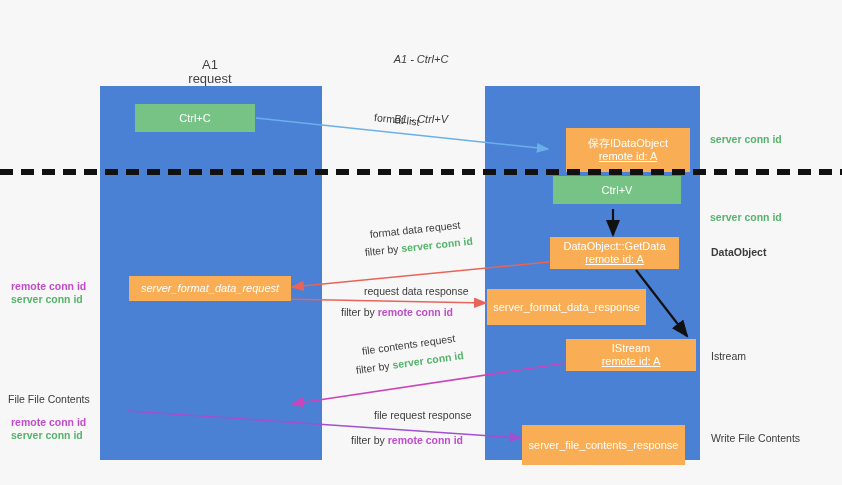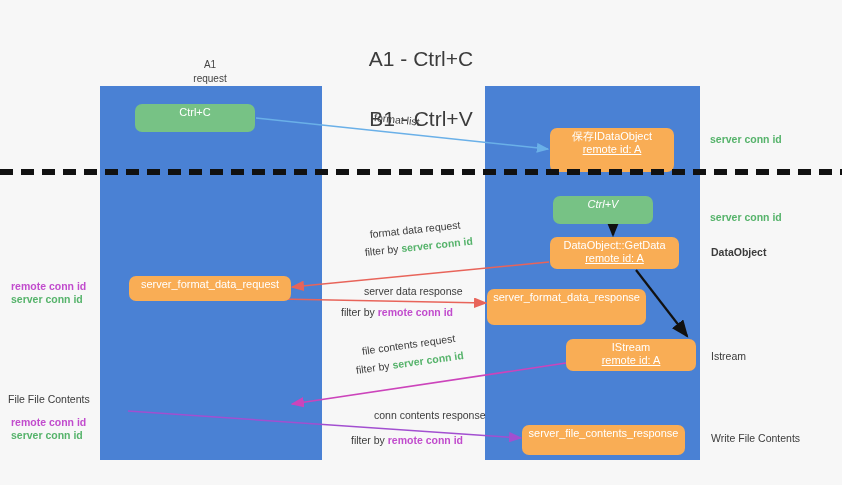--- a/index.html
+++ b/index.html
@@ -25,54 +25,55 @@
     width: 842px;
     height: 485px;
     pointer-events: none;
   }
   
   .title {
     position: absolute;
     left: 0; right: 0;
     top: 9px;
     text-align: center;
-    font-size: 21px;
+    font-size: 11px;
     line-height: 20px;
     color: #3c3c3c;
     white-space: pre;
+    font-style: italic;
   }
   
   .col-head {
     position: absolute;
     text-align: center;
-    font-size: 10px;
+    font-size: 13px;
     line-height: 14px;
     color: #444;
   }
   .col-head .sub { display: block; }
   
   .lane {
     position: absolute;
     background: #4a81d4;
   }
   #lane-a1 { left: 100px; top: 86px; width: 222px; height: 374px; }
   #lane-b1 { left: 485px; top: 86px; width: 215px; height: 374px; }
   
   .box {
     position: absolute;
     box-sizing: border-box;
     display: flex;
     flex-direction: column;
     align-items: center;
+    justify-content: center;
     text-align: center;
     color: #ffffff;
     font-size: 11px;
     line-height: 13px;
     padding: 2px 4px;
-    border-radius: 7px;
   }
   .box.green { background: #77c285; }
   .box.orange { background: #f9ad55; }
   .box .l2 { display: block; text-decoration: underline; }
   
   .divider {
     position: absolute;
     left: 0;
     top: 169px;
     width: 842px;
@@ -147,81 +148,81 @@
 
     <path d="M566,363 L292,404" stroke="#cc44bb" stroke-width="1.5" fill="none" marker-end="url(#ah-magenta)"></path>
 
     <path d="M128,411 L521,438" stroke="#a24fd0" stroke-width="1.5" fill="none" marker-end="url(#ah-purple)"></path>
   </svg>
 
   <div class="box green" style="left:135px; top:104px; width:120px; height:28px;">
     <span>Ctrl+C</span>
   </div>
 
-  <div class="box orange" style="left:550px; top:128px; width:124px; height:44px;">
+  <div class="box orange" style="left:566px; top:128px; width:124px; height:44px;">
     <span>保存IDataObject</span>
     <span class="l2">remote id: A</span>
   </div>
 
-  <div class="box green" style="left:553px; top:196px; width:100px; height:28px;font-style:italic;">
+  <div class="box green" style="left:553px; top:176px; width:128px; height:28px;">
     <span>Ctrl+V</span>
   </div>
 
   <div class="box orange" style="left:550px; top:237px; width:129px; height:32px;">
     <span>DataObject::GetData</span>
     <span class="l2">remote id: A</span>
   </div>
 
   <div class="box orange" style="left:566px; top:339px; width:130px; height:32px;">
     <span>IStream</span>
     <span class="l2">remote id: A</span>
   </div>
 
-  <div class="box orange" style="left:129px; top:276px; width:162px; height:25px;">
+  <div class="box orange" style="left:129px; top:276px; width:162px; height:25px;font-style:italic;">
     <span>server_format_data_request</span>
   </div>
 
   <div class="box orange" style="left:487px; top:289px; width:159px; height:36px;">
     <span>server_format_data_response</span>
   </div>
 
 
-  <div class="box orange" style="left:522px; top:425px; width:163px; height:30px;">
+  <div class="box orange" style="left:522px; top:425px; width:163px; height:40px;">
     <span>server_file_contents_response</span>
   </div>
 
   <div class="divider"></div>
 
   <div class="lbl rot" style="left:375px; top:110px; transform: rotate(6deg);">
     <span>format list</span>
   </div>
 
   <div class="lbl rot" style="left:369px; top:227px; transform: rotate(-6deg);">
     <span>format data request</span>
   </div>
   <div class="lbl rot" style="left:364px; top:245px; transform: rotate(-6deg);">
     <span>filter by </span><span class="green-t">server conn id</span>
   </div>
 
   <div class="lbl" style="left:364px; top:284px;">
-    <span>server data response</span>
+    <span>request data response</span>
   </div>
   <div class="lbl" style="left:341px; top:305px;">
     <span>filter by </span><span class="purple-t">remote conn id</span>
   </div>
 
   <div class="lbl rot" style="left:361px; top:344px; transform: rotate(-8deg);">
     <span>file contents request</span>
   </div>
   <div class="lbl rot" style="left:355px; top:363px; transform: rotate(-8deg);">
     <span>filter by </span><span class="green-t">server conn id</span>
   </div>
 
   <div class="lbl" style="left:374px; top:408px;">
-    <span>conn contents response</span>
+    <span>file request response</span>
   </div>
   <div class="lbl" style="left:351px; top:433px;">
     <span>filter by </span><span class="purple-t">remote conn id</span>
   </div>
 
   <div class="side green-t" style="left:710px; top:132px;">
     <span>server conn id</span>
   </div>
   <div class="side green-t" style="left:710px; top:210px;">
     <span>server conn id</span>

